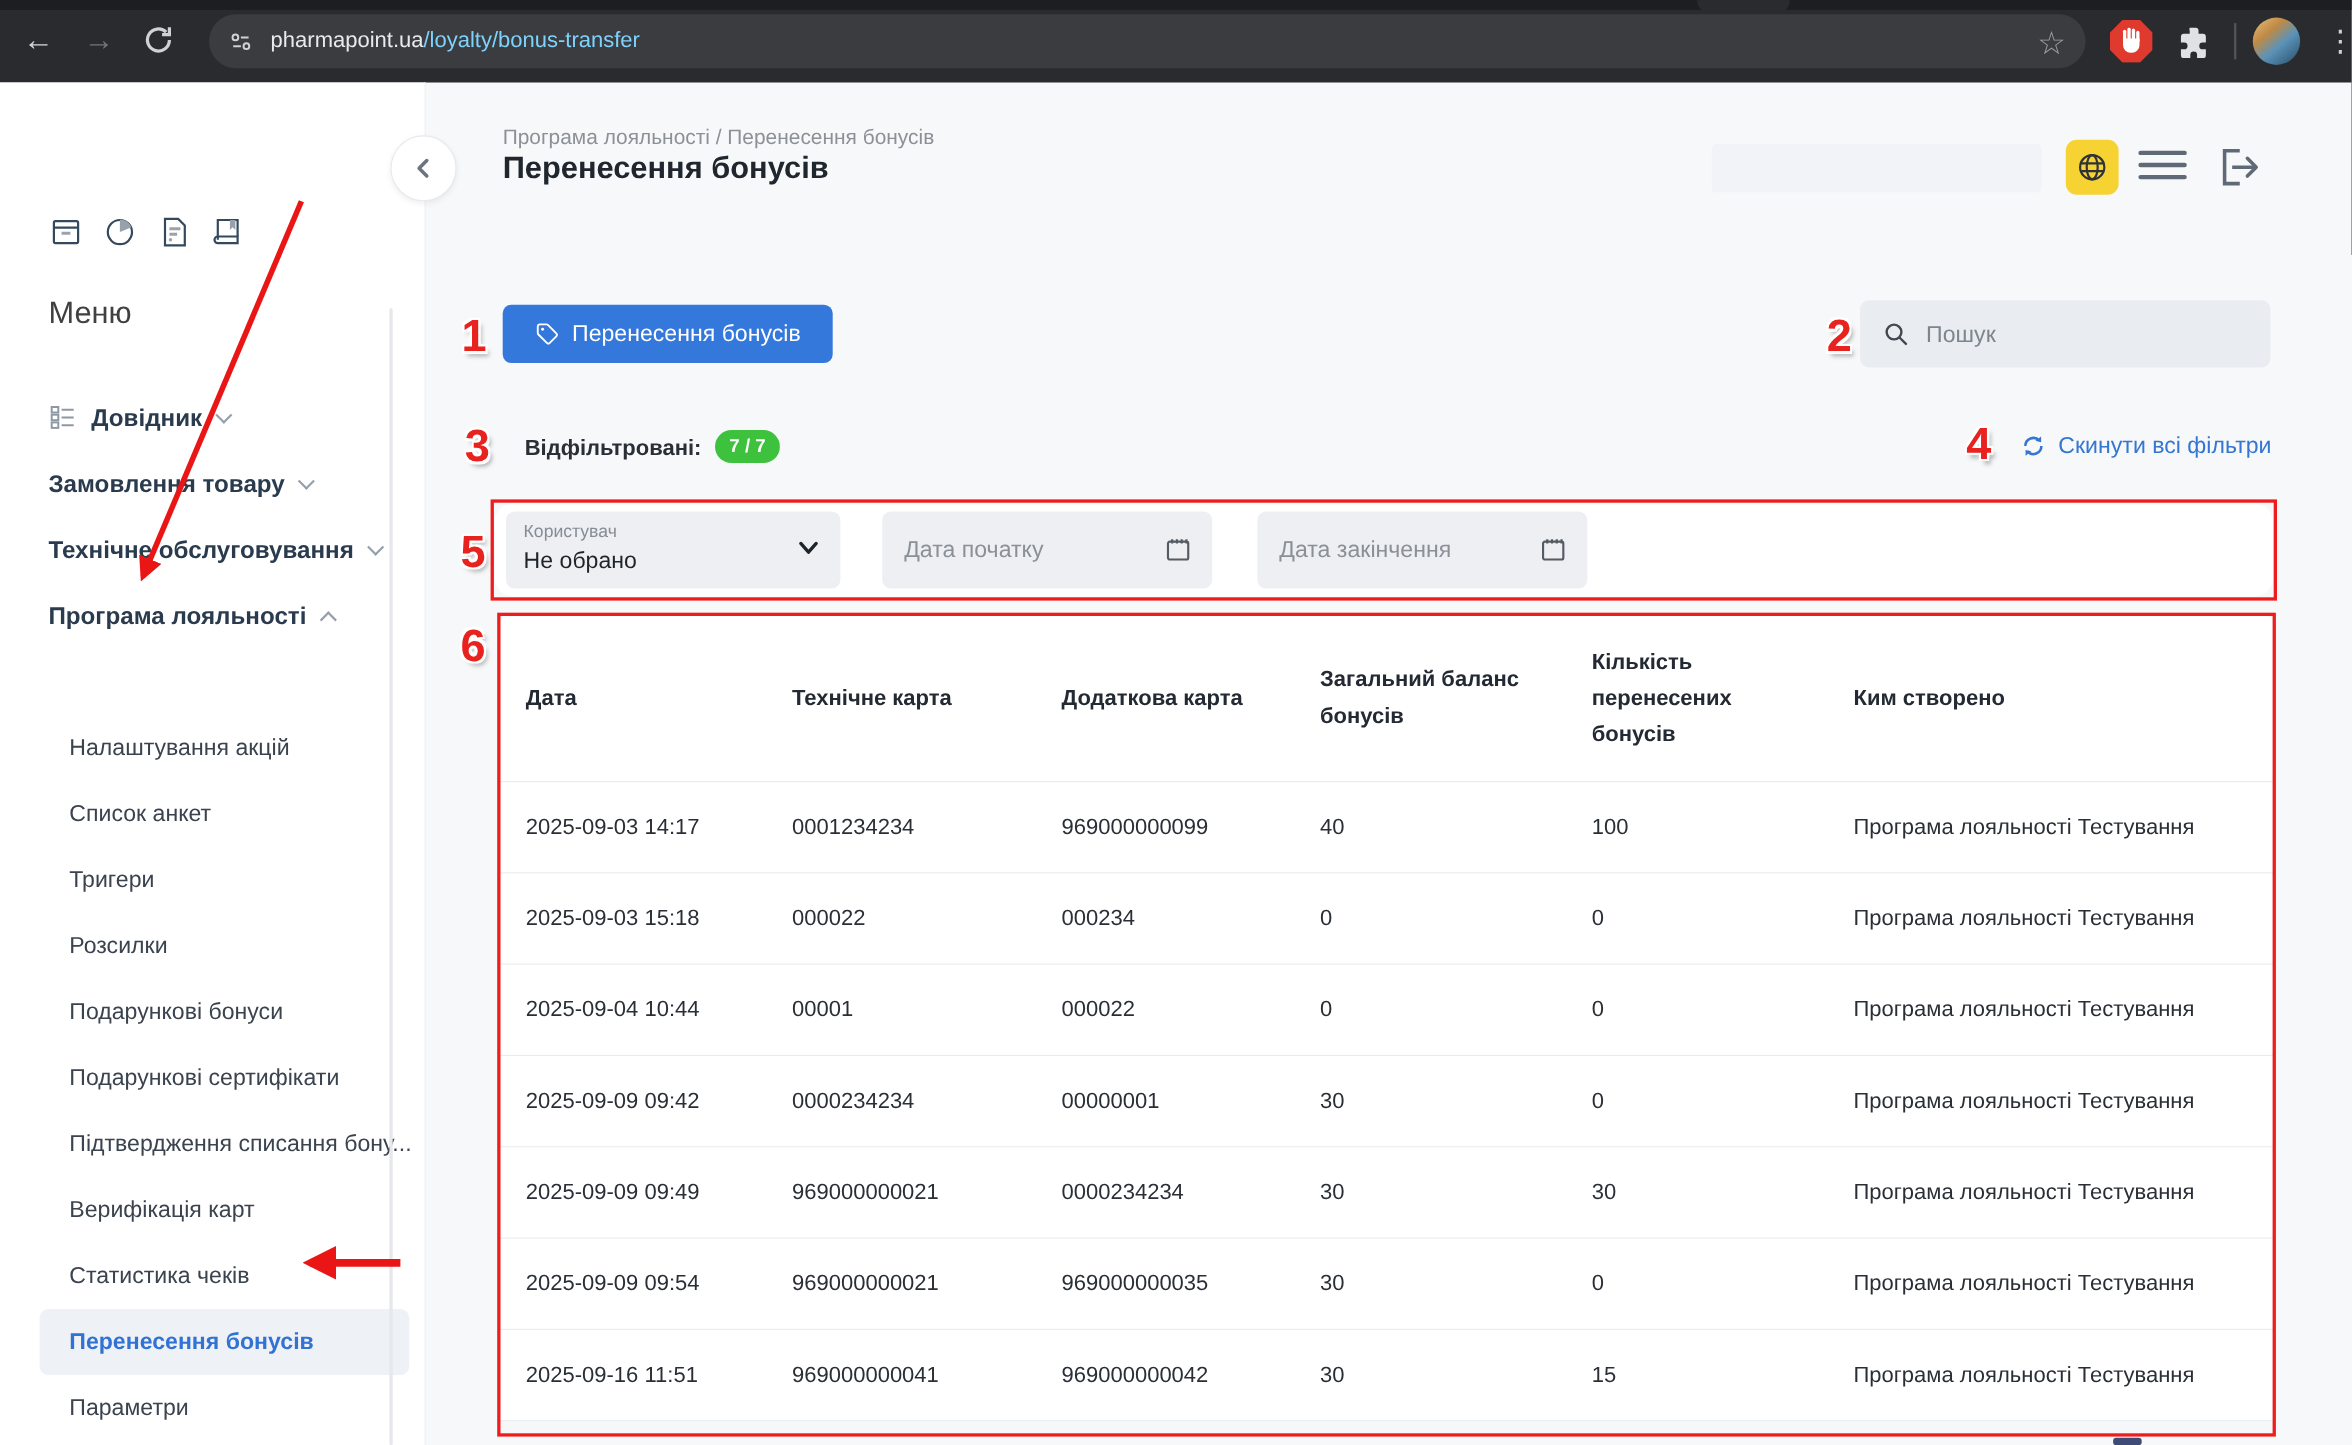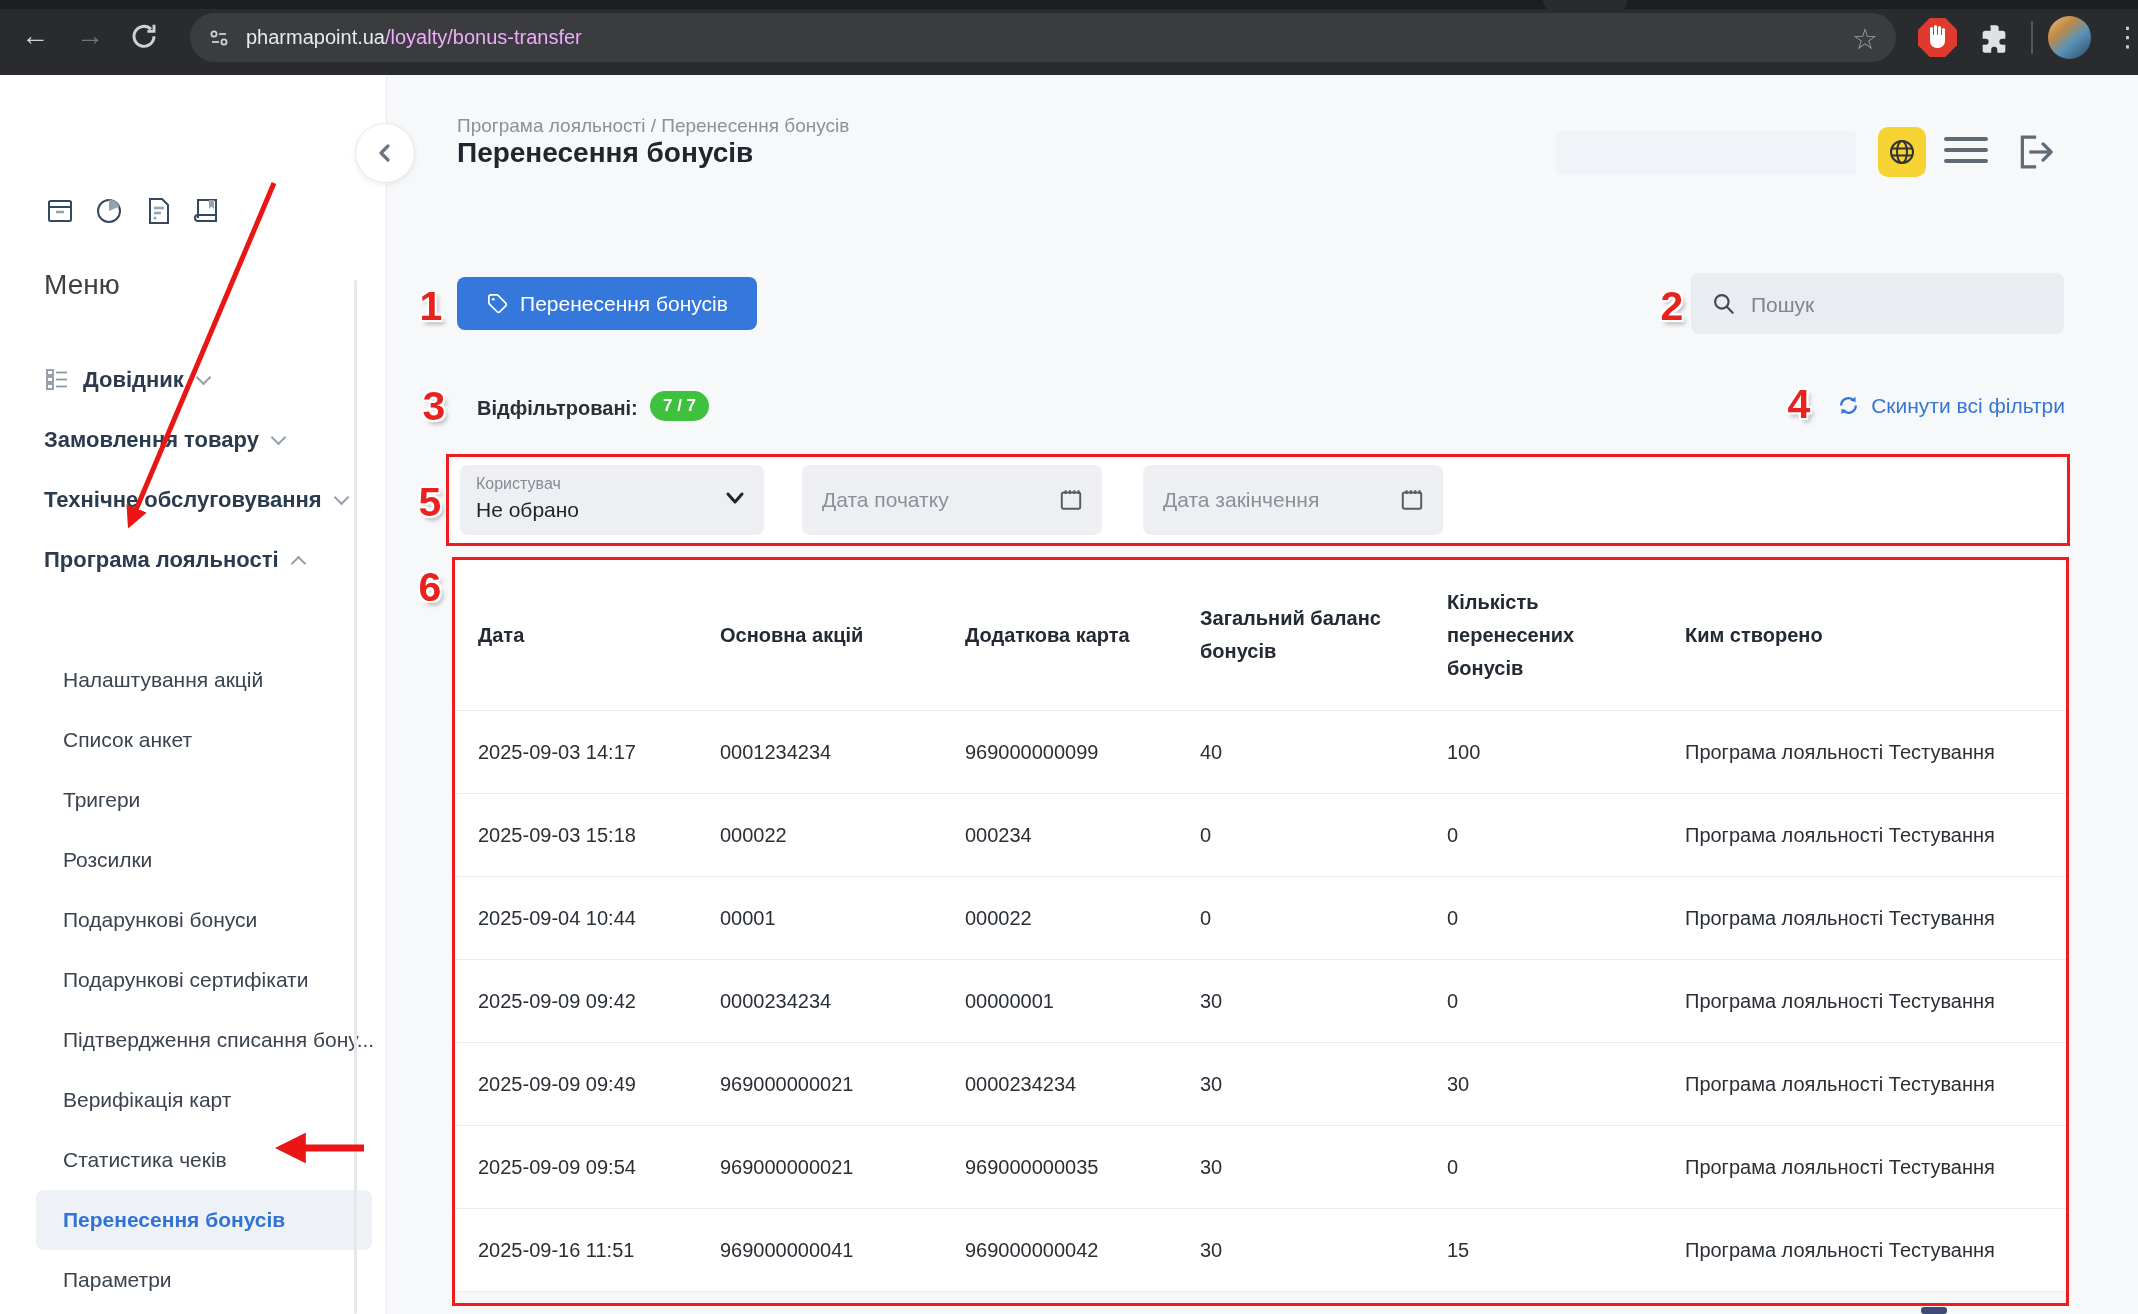--- a/index.html
+++ b/index.html
@@ -6,21 +6,21 @@
   .screen{position:relative;width:2138px;height:1314px;overflow:hidden;
     background:#f7f8fa;font-family:"Liberation Sans",sans-serif;}
 
   
   .browser{position:absolute;left:0;top:0;width:2138px;height:75px;background:#2a2b2e;}
   .browser .topstrip{position:absolute;left:0;top:0;width:100%;height:9px;background:#1d1e21;}
   .browser .tabnotch{position:absolute;left:1543px;top:0;width:84px;height:11px;background:#2a2b2e;border-radius:0 0 10px 10px;}
   .navglyph{position:absolute;font-size:28px;line-height:30px;}
   .omnibox{position:absolute;left:190px;top:13px;width:1706px;height:49px;border-radius:25px;background:#3b3c40;}
   .omnibox .urltext{position:absolute;left:56px;top:0;height:49px;line-height:49px;font-size:20px;white-space:nowrap;}
-  .host{color:#e8eaed;} .path{color:#f0abfc;}
+  .host{color:#e8eaed;} .path{color:#7dd3fc;}
   .star{position:absolute;right:18px;top:9px;font-size:29px;color:#9aa0a6;}
   .adblock{position:absolute;left:1918px;top:18px;width:39px;height:39px;background:#e0392d;
     clip-path:polygon(30% 0,70% 0,100% 30%,100% 70%,70% 100%,30% 100%,0 70%,0 30%);}
   .vdiv{position:absolute;left:2031px;top:21px;width:2px;height:33px;background:#54565a;}
   .avatar{position:absolute;left:2048px;top:16px;width:43px;height:43px;border-radius:50%;
     background:linear-gradient(140deg,#e4c27e 0%,#c08a45 32%,#5b93b8 58%,#274b66 100%);}
   .dots{position:absolute;left:2114px;top:21px;font-size:27px;color:#cfd1d4;}
 
   
   .app{position:absolute;left:0;top:75px;width:2138px;height:1239px;}
@@ -308,21 +308,21 @@
             <line x1="19" y1="3" x2="19" y2="6.5" stroke="#555b63" stroke-width="1.8"></line>
           </svg>
         </div>
       </div>
 
       <div class="table-panel">
         <div class="thead">
 
             <div class="th">Дата</div>
 
-            <div class="th">Основна акцій</div>
+            <div class="th">Технічне карта</div>
 
             <div class="th">Додаткова карта</div>
 
             <div class="th">Загальний баланс бонусів</div>
 
             <div class="th">Кількість перенесених бонусів</div>
 
             <div class="th">Ким створено</div>
 
         </div>

